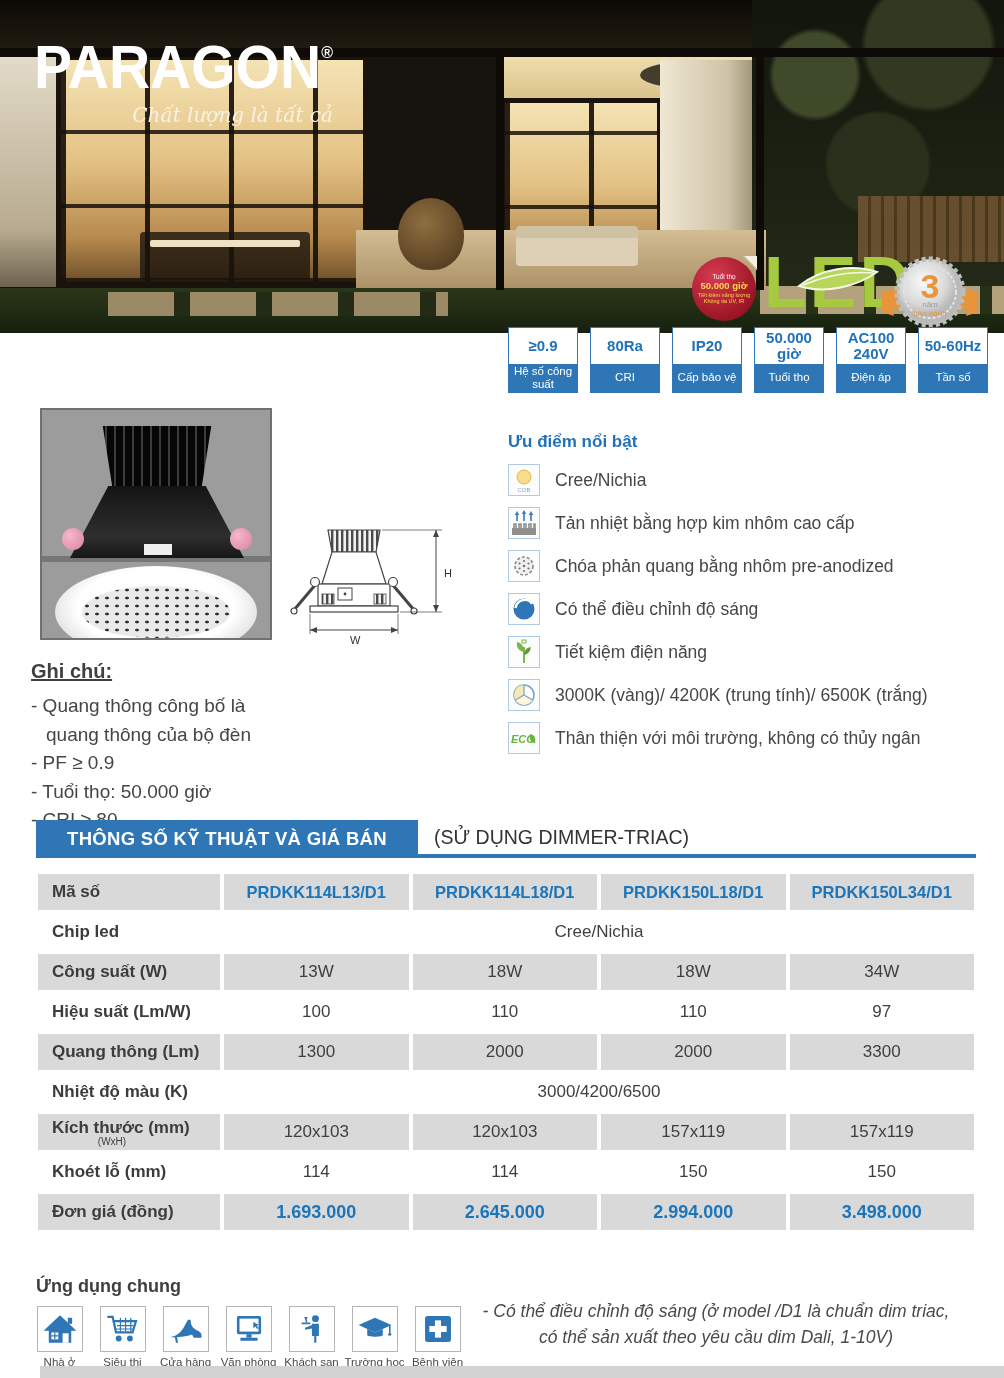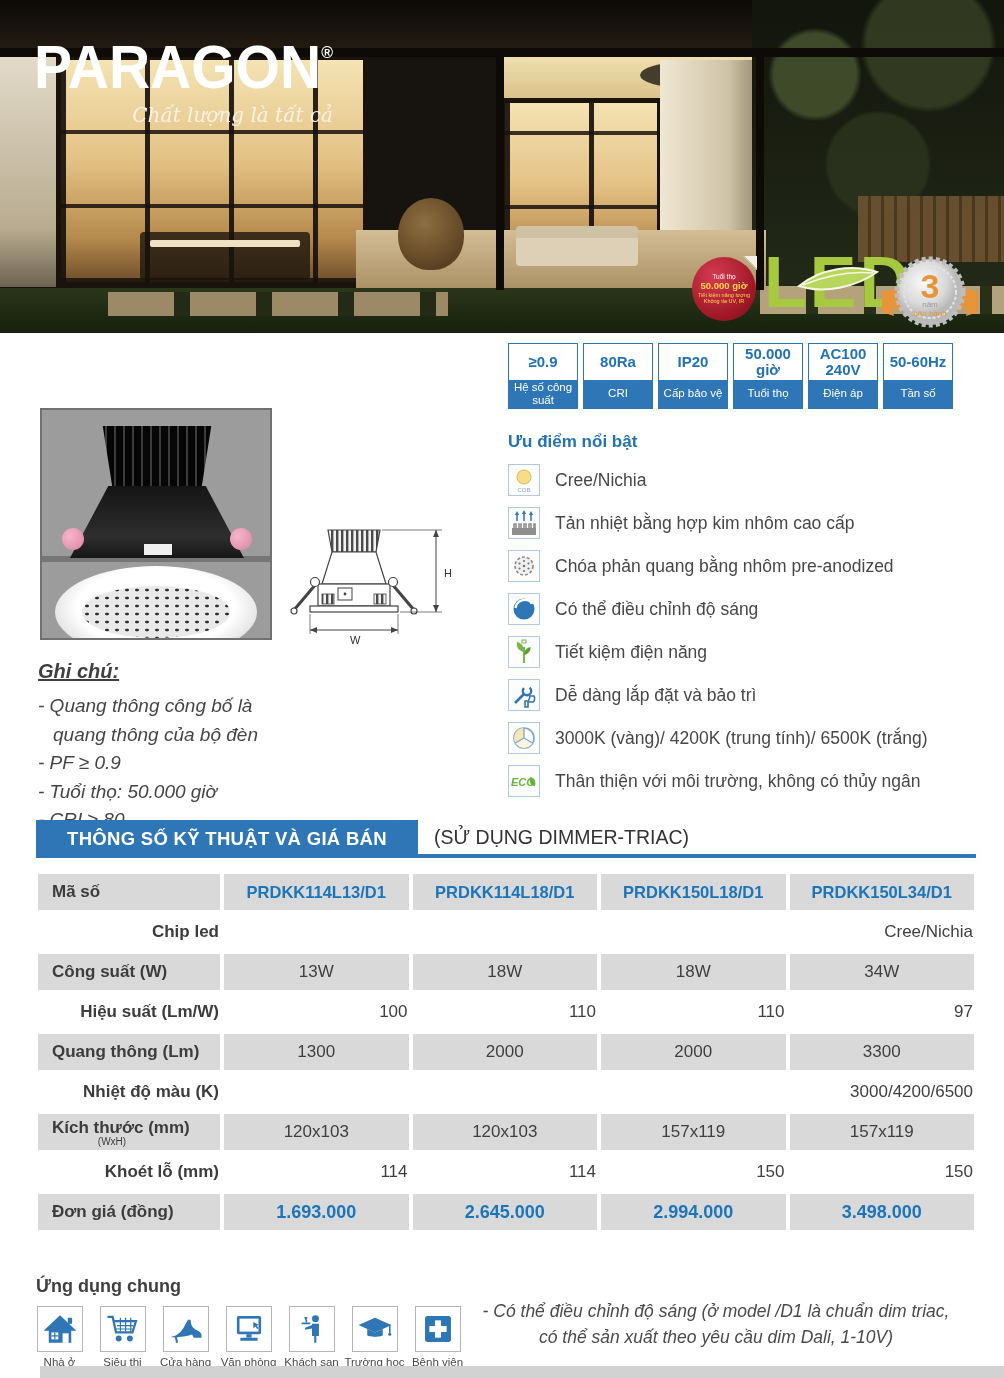--- a/index.html
+++ b/index.html
@@ -58,21 +58,21 @@
   .st2{font-size:9.5px;font-weight:700;color:#ffd94d;}
   .st3,.st4{font-size:5.5px;color:#ffd94d;}
   .led-label{position:absolute;left:764px;top:248px;font-size:70px;font-weight:800;color:#a6c93f;
       letter-spacing:3px;line-height:1;transform:scaleY(1.02);}
   .led-leaf{position:absolute;left:795px;top:258px;}
   .medal{position:absolute;left:878px;top:250px;}
 
   
   .title-block{position:absolute;left:38px;top:348px;color:#2372b9;font-weight:700;font-size:21px;line-height:1.3;}
 
-  .badges{position:absolute;left:508px;top:343px;display:flex;gap:5px;border-radius:27px;}
+  .badges{position:absolute;left:508px;top:327px;display:flex;gap:12px;border-radius:27px;}
   .badge{width:70px;height:66px;border:1.5px solid #2e76b5;box-sizing:border-box;display:flex;flex-direction:column;background:#fff;}
   .badge-value{flex:1;display:flex;align-items:center;justify-content:center;text-align:center;
       color:#2272b8;font-weight:700;font-size:15px;line-height:1.1;padding:1px;}
   .badge-label{min-height:26px;background:#2e76b5;color:#fff;font-size:11.5px;line-height:1.15;
       display:flex;align-items:center;justify-content:center;text-align:center;padding:1px 2px;}
 
   .features{position:absolute;left:508px;top:432px;width:478px;}
   .features-heading{color:#2272b8;font-weight:700;font-size:17px;margin-bottom:12px;}
   .f-item{display:flex;align-items:center;gap:15px;margin-bottom:11px;height:32px;}
   .f-icon{width:32px;height:32px;border:1px solid #aecbe3;background:#fdfdfd;box-sizing:border-box;
@@ -89,34 +89,34 @@
       clip-path:polygon(22% 0,78% 0,100% 100%,0 100%);}
   .ph-clip{position:absolute;top:118px;width:22px;height:22px;border-radius:50%;background:radial-gradient(circle at 35% 35%,#f7b7cc,#d9839f);}
   .ph-label{position:absolute;left:102px;top:134px;width:28px;height:11px;background:#efefef;}
   .ph-trim{position:absolute;left:13px;top:156px;width:202px;height:92px;border-radius:50%;
       background:radial-gradient(ellipse at 50% 45%,#ffffff 55%,#dcdcdc 78%,#bdbdbd);}
   .ph-reflector{position:absolute;left:40px;top:176px;width:148px;height:52px;border-radius:50%;background-color:#e9e9e9;
       background-image:radial-gradient(#2d2d2d 1.5px,transparent 2.1px);background-size:10px 8px;}
 
   .drawing{position:absolute;left:286px;top:522px;}
 
-  .notes{position:absolute;left:38px;top:656px;width:430px;color:#454545;font-style:italic;font-size:19px;line-height:1.5;}
+  .notes{position:absolute;left:31px;top:656px;width:430px;color:#454545;font-size:19px;line-height:1.5;}
   .notes-heading{font-weight:700;text-decoration:underline;font-size:20px;margin-bottom:6px;color:#3f3f3f;}
   .note-indent{padding-left:15px;}
 
   .section-bar{position:absolute;left:36px;top:820px;width:940px;height:38px;}
   .bar-blue{position:absolute;left:0;top:0;width:382px;height:38px;background:#2e76b5;color:#fff;
       font-weight:700;font-size:18.5px;display:flex;align-items:center;justify-content:center;letter-spacing:.3px;}
   .bar-line{position:absolute;left:0;right:0;bottom:0;height:4px;background:#2e76b5;}
   .bar-sub{position:absolute;left:398px;top:0;height:34px;display:flex;align-items:center;font-size:19.5px;color:#333;}
 
   table.spec{position:absolute;left:34px;top:870px;border-collapse:separate;border-spacing:4px;table-layout:fixed;width:944px;}
   table.spec td{height:34px;vertical-align:middle;}
   tr.g td{background:#d9d9d9;}
-  tr.w td{background:#fff;text-align:right;}
+  tr.w td{background:#fff;}
   td.lbl{font-weight:700;font-size:17px;color:#3c3c3c;padding-left:14px;}
   td.model{font-weight:700;font-size:16.5px;color:#1b75bb;text-align:center;}
   td.val{font-size:17px;color:#3f3f3f;text-align:center;}
   tr.price td.val{font-size:18px;font-weight:700;color:#1b75bb;}
   .sub{font-weight:400;font-size:10px;color:#3c3c3c;text-align:center;width:120px;margin-top:-2px;}
 
   .apps{position:absolute;left:36px;top:1276px;}
   .apps-heading{font-weight:700;font-size:18px;color:#3f3f3f;margin-bottom:9px;}
   .apps-row{display:flex;gap:16px;}
   .app{width:47px;display:flex;flex-direction:column;align-items:center;}
@@ -332,30 +332,20 @@
         <svg width="30" height="30" viewBox="0 0 30 30">
           <path d="M15,26 V10" stroke="#7ab648" stroke-width="2" fill="none"></path>
           <path d="M15,15 C9,14 7,9 8,5 C13,6 15,10 15,15 Z" fill="#7ab648"></path>
           <path d="M15,18 C20,17 22,13 21.5,10 C17,11 15,14 15,18 Z" fill="#5f9c33"></path>
           <rect x="13" y="3" width="4" height="3" fill="none" stroke="#7ab648"></rect>
         </svg>
       </span>
       <span class="f-text">Tiết kiệm điện năng</span>
     </div>
 
-    <div class="f-item">
-      <span class="f-icon">
-        <svg width="30" height="30" viewBox="0 0 30 30">
-          <path d="M6,23 L15,14" stroke="#2e76b5" stroke-width="2.6"></path>
-          <circle cx="18" cy="11" r="4.2" fill="none" stroke="#2e76b5" stroke-width="2.4" stroke-dasharray="16 6"></circle>
-          <path d="M16,21 h3 v6 h-3 z M19,22 c1,-3 2,-4 2,-6 h4 c1.2,2 .4,5.5 -.8,6 h-5.2" fill="#fff" stroke="#2e76b5" stroke-width="1.6"></path>
-        </svg>
-      </span>
-      <span class="f-text">Dễ dàng lắp đặt và bảo trì</span>
-    </div>
 
     <div class="f-item">
       <span class="f-icon">
         <svg width="30" height="30" viewBox="0 0 30 30">
           <circle cx="15" cy="15" r="10" fill="#fff" stroke="#7ba7cc" stroke-width="1.6"></circle>
           <path d="M15,15 L15,5 A10,10 0 0 0 6.4,20 Z" fill="#f6e7b4"></path>
           <path d="M15,15 L6.4,20 A10,10 0 0 0 23.6,20 Z" fill="#fdf6dd"></path>
           <path d="M15,15 L15,5 M15,15 L6.4,20 M15,15 L23.6,20" stroke="#7ba7cc" stroke-width="1.3" fill="none"></path>
         </svg>
       </span>

